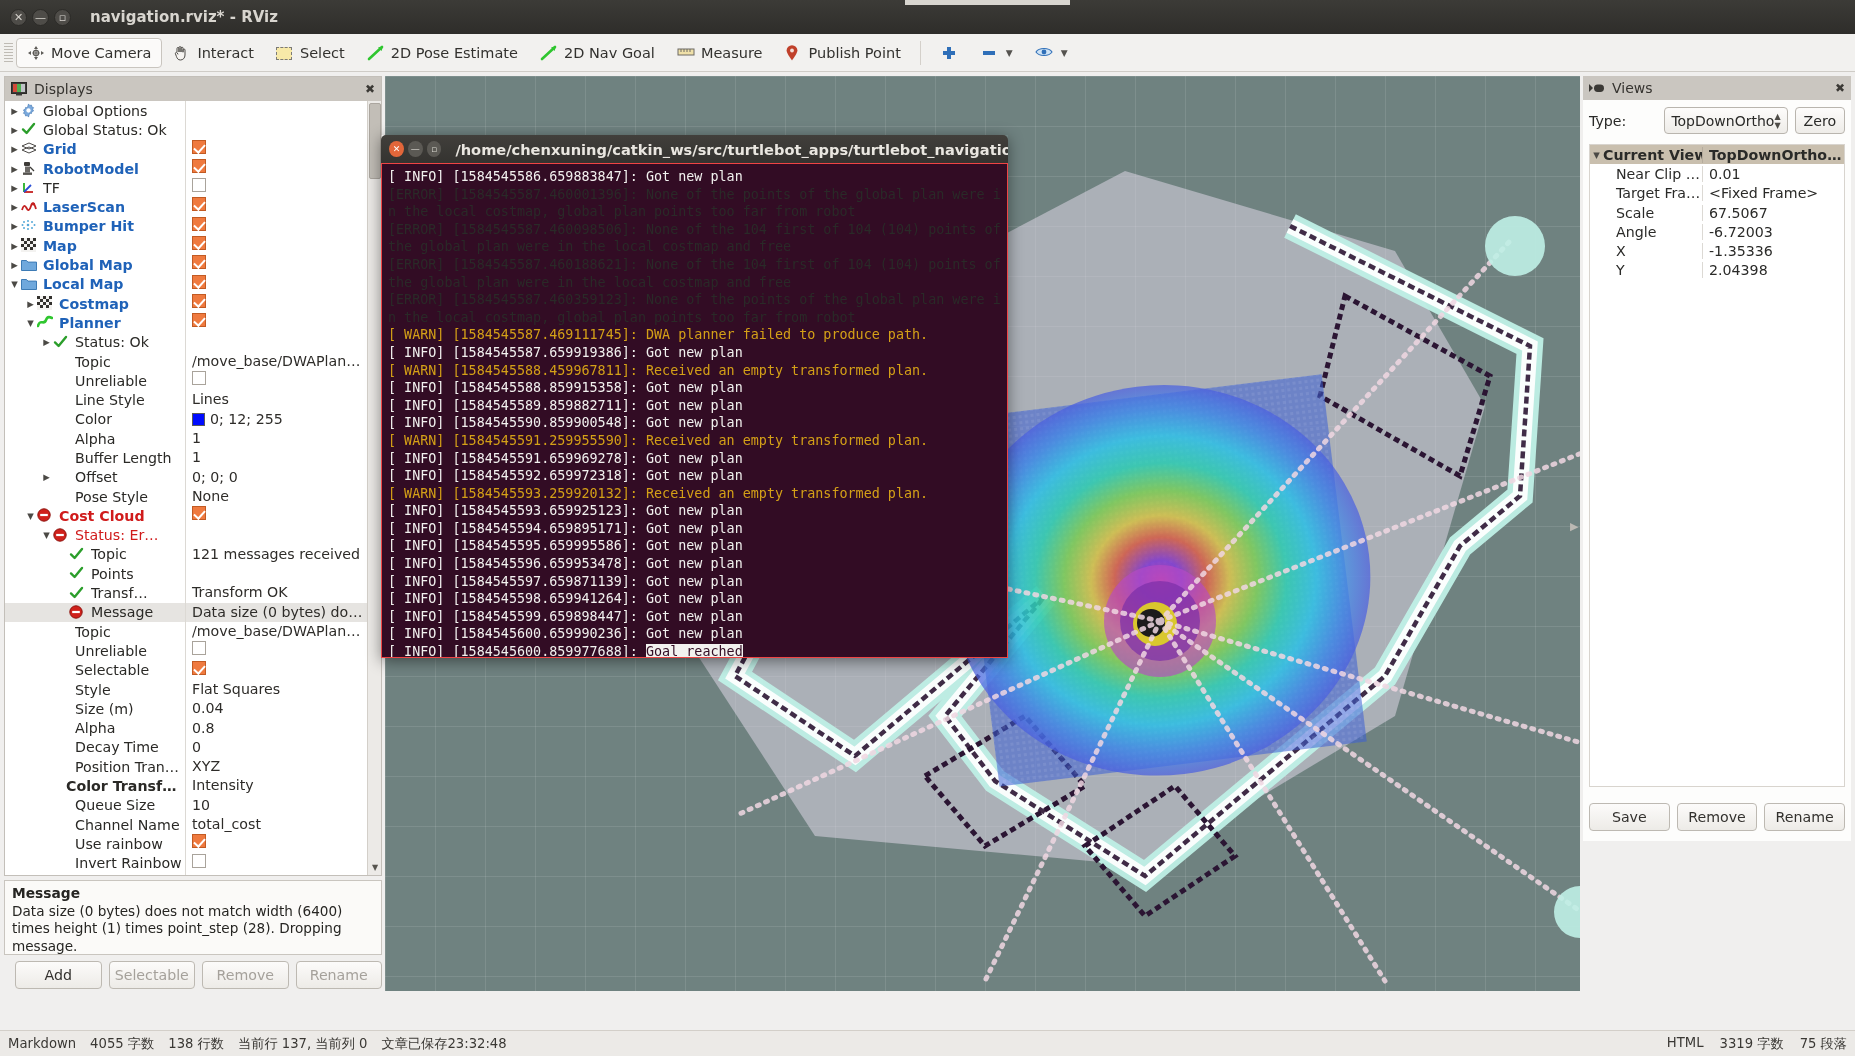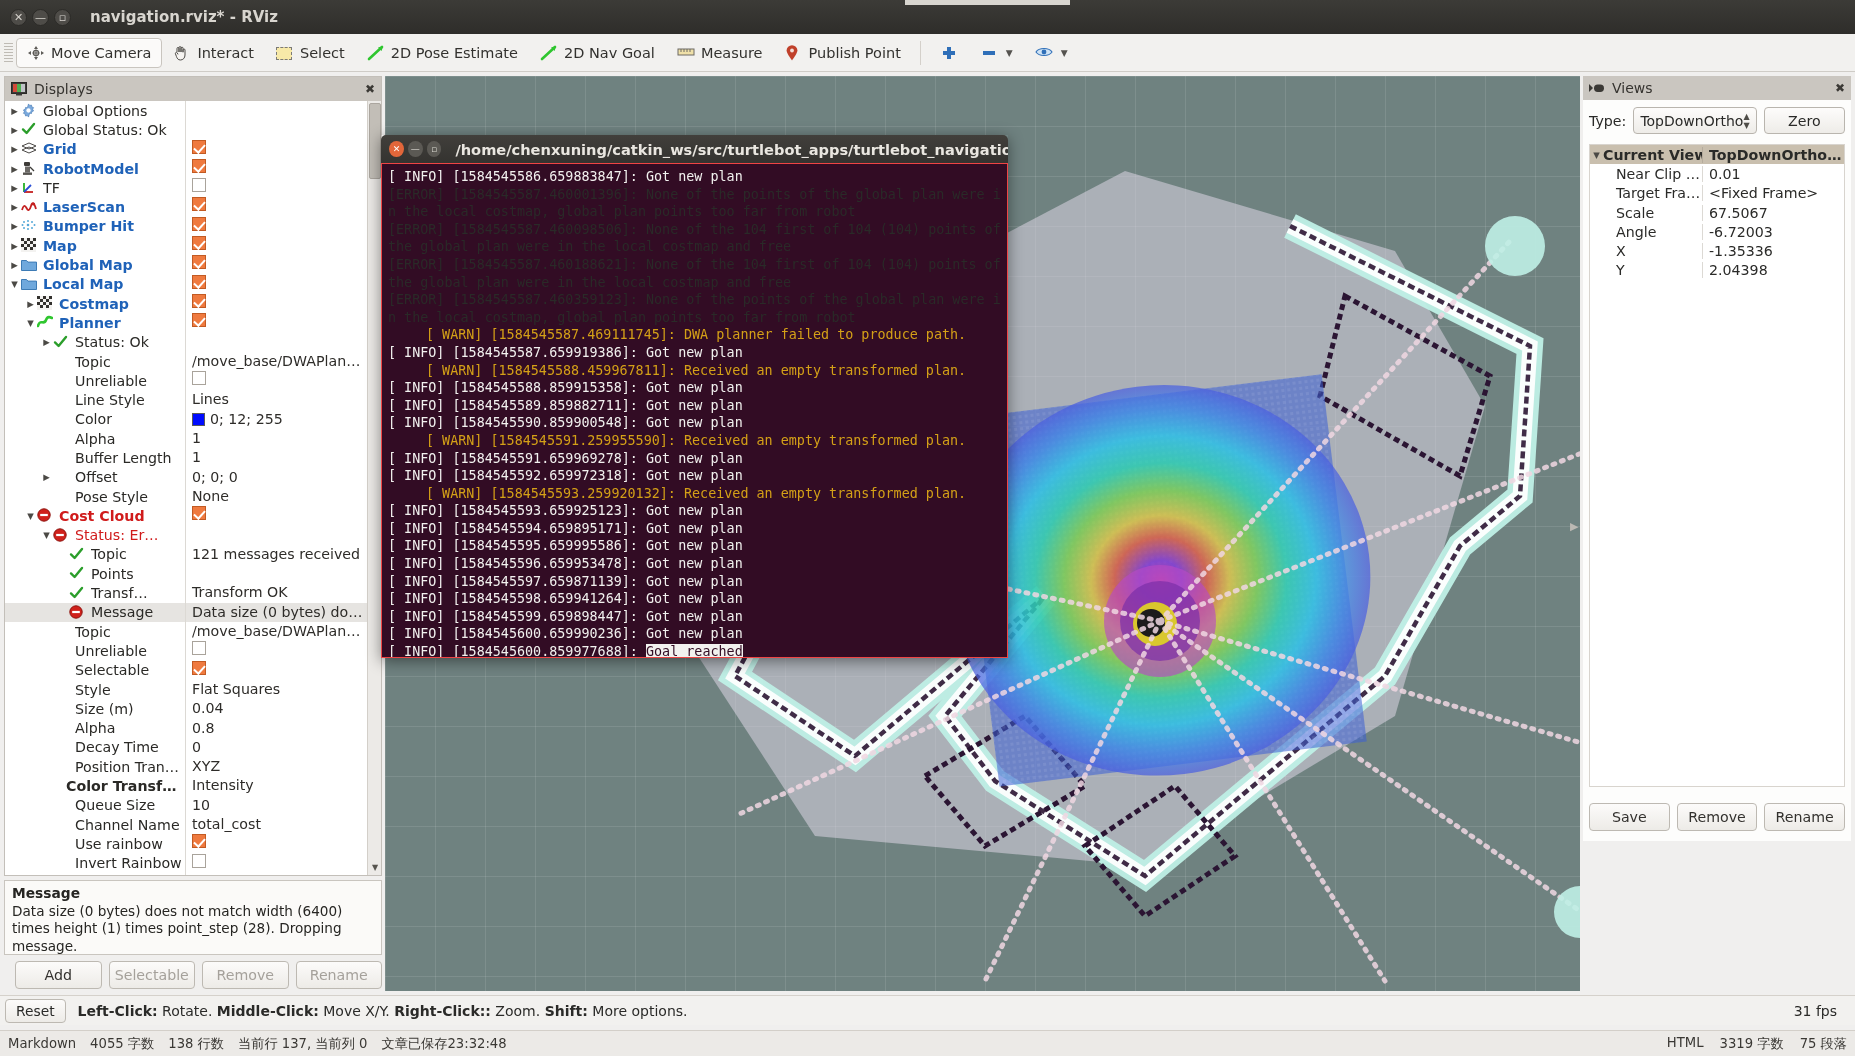--- a/index.html
+++ b/index.html
@@ -126,21 +126,21 @@
   .views {
     position: absolute; left: 1583px; top: 76px; width: 268px; height: 765px;
     background: #fdfdfc;
   }
   .views .panel-head { background:#cac6c0; }
   .viewtype { display:flex; align-items:center; gap:7px; padding: 7px 6px 5px 6px; }
   .viewtype .lab { font-size: 14.2px; }
   .combo {
     flex: 1; height: 27px; border:1px solid #b9b5ae; border-radius:4px;
     background: linear-gradient(#fdfcfb, #eeece8);
-    display:flex; align-items:center; padding: 0 6px; font-size:14px; position: relative;
+    display:flex; align-items:center; padding: 0 6px; font-size:14px; position: relative; margin-left: 31px;
   }
   .combo .spin { margin-left:auto; font-size: 8px; line-height: 9px; color:#4f4d48; text-align:center; }
   .zerobtn {
     width: 88px; height: 27px; border:1px solid #b9b5ae; border-radius:4px;
     background: linear-gradient(#fdfcfb, #eeece8); font-size:14.2px;
     display:flex; align-items:center; justify-content:center;
   }
   .vtree { position:absolute; left:6px; top:68px; right:6px; bottom: 54px; background:#fff; border:1px solid #d8d4ce; overflow:hidden; }
   .vrow { display:flex; height:19.3px; align-items:center; font-size:14.2px; }
   .vrow.hdr { background:#c9bfae; font-weight:bold; }
@@ -187,21 +187,21 @@
   .tw.c { background:#e2663a; color:#fff; }
   .tw.m { background:#5b5954; color:#d9d6d0; }
   .tw.x { background:#5b5954; color:#d9d6d0; }
   .term-body {
     height: 495px; background:#320c24; padding: 4px 6px 0 6px; overflow:hidden;
     font-family: "DejaVu Sans Mono", "Liberation Mono", monospace;
     font-size: 13.4px; line-height: 17.6px; white-space: pre-wrap; word-break: break-all;
     border: 1px solid #ef4444;
   }
   .t-info { color: #f2f1ef; }
-  .t-warn { color: #d4a017; margin-left: 38px; }
+  .t-warn { color: #d4a017; }
   .t-sel  { background: #f2f1ef; color: #320c24; }
 </style>
 </head>
 <body>
 
 <div id="app">
 
   <div class="titlebar">
     <div class="title-nub"></div>
     <div class="wbtn close">✕</div>
@@ -911,27 +911,20 @@
         </div>
         <div class="pbtn">
           <span>Remove</span>
         </div>
         <div class="pbtn">
           <span>Rename</span>
         </div>
       </div>
   </div>
 
-  <div class="statusbar">
-    <div class="resetbtn">
-      <span>Reset</span>
-    </div>
-    <div class="hint" id="status-hint"><b>Left-Click:</b><span> Rotate.  </span><b>Middle-Click:</b><span> Move X/Y.  </span><b>Right-Click::</b><span> Zoom.  </span><b>Shift:</b><span> More options.</span></div>
-    <div class="fps">31 fps</div>
-  </div>
 
   <div class="editorbar">
     <span>Markdown</span>
     <span>4055 字数</span>
     <span>138 行数</span>
     <span>当前行 137, 当前列 0</span>
     <span>文章已保存23:32:48</span>
     <span class="right">
       <span>HTML</span>
       <span>3319 字数</span>

